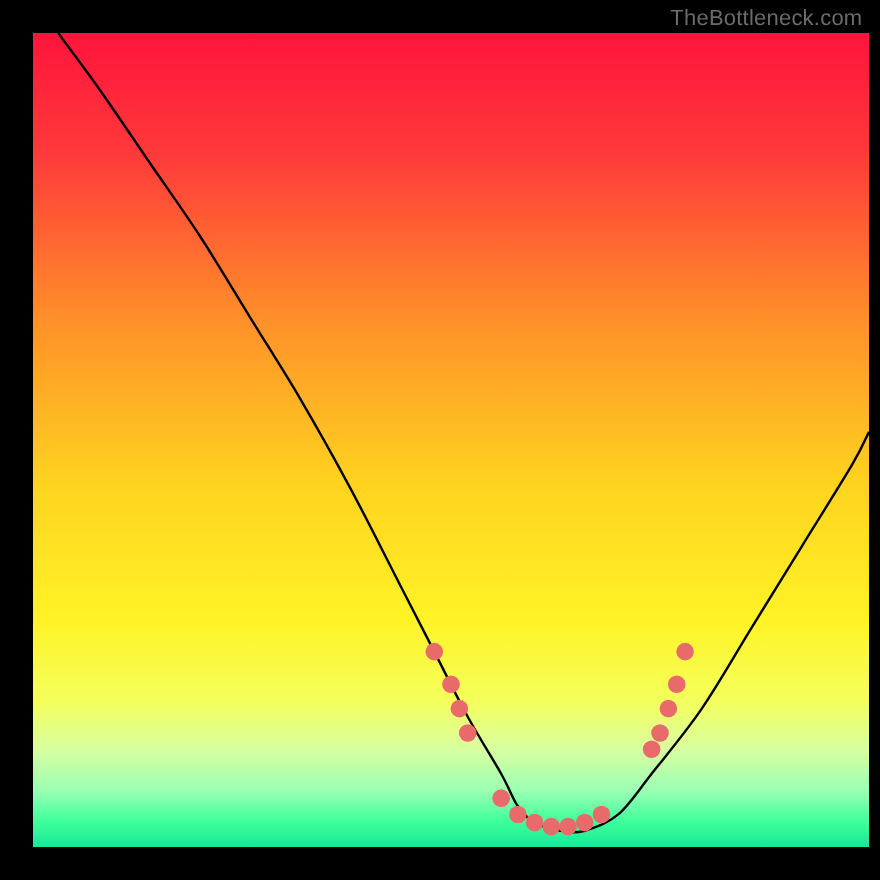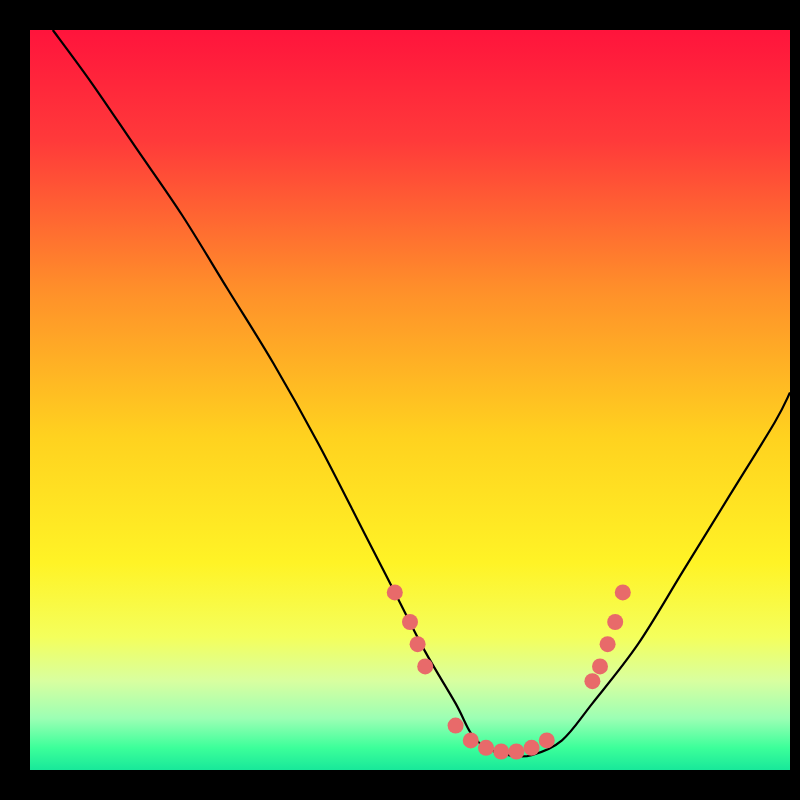--- a/index.html
+++ b/index.html
@@ -62,13 +62,14 @@
         <circle cx="516.4000000000001" cy="751.5" r="8" fill="#e86a6a"></circle>
         <circle cx="531.6" cy="747.8" r="8" fill="#e86a6a"></circle>
         <circle cx="546.8000000000001" cy="740.4" r="8" fill="#e86a6a"></circle>
         <circle cx="592.4" cy="681.2" r="8" fill="#e86a6a"></circle>
         <circle cx="600" cy="666.4" r="8" fill="#e86a6a"></circle>
         <circle cx="607.6" cy="644.2" r="8" fill="#e86a6a"></circle>
         <circle cx="615.2" cy="622" r="8" fill="#e86a6a"></circle>
         <circle cx="622.8000000000001" cy="592.4" r="8" fill="#e86a6a"></circle>
       </g>
   </svg>
+  <div class="watermark">TheBottleneck.com</div>
 </div>
 
 </body></html>

